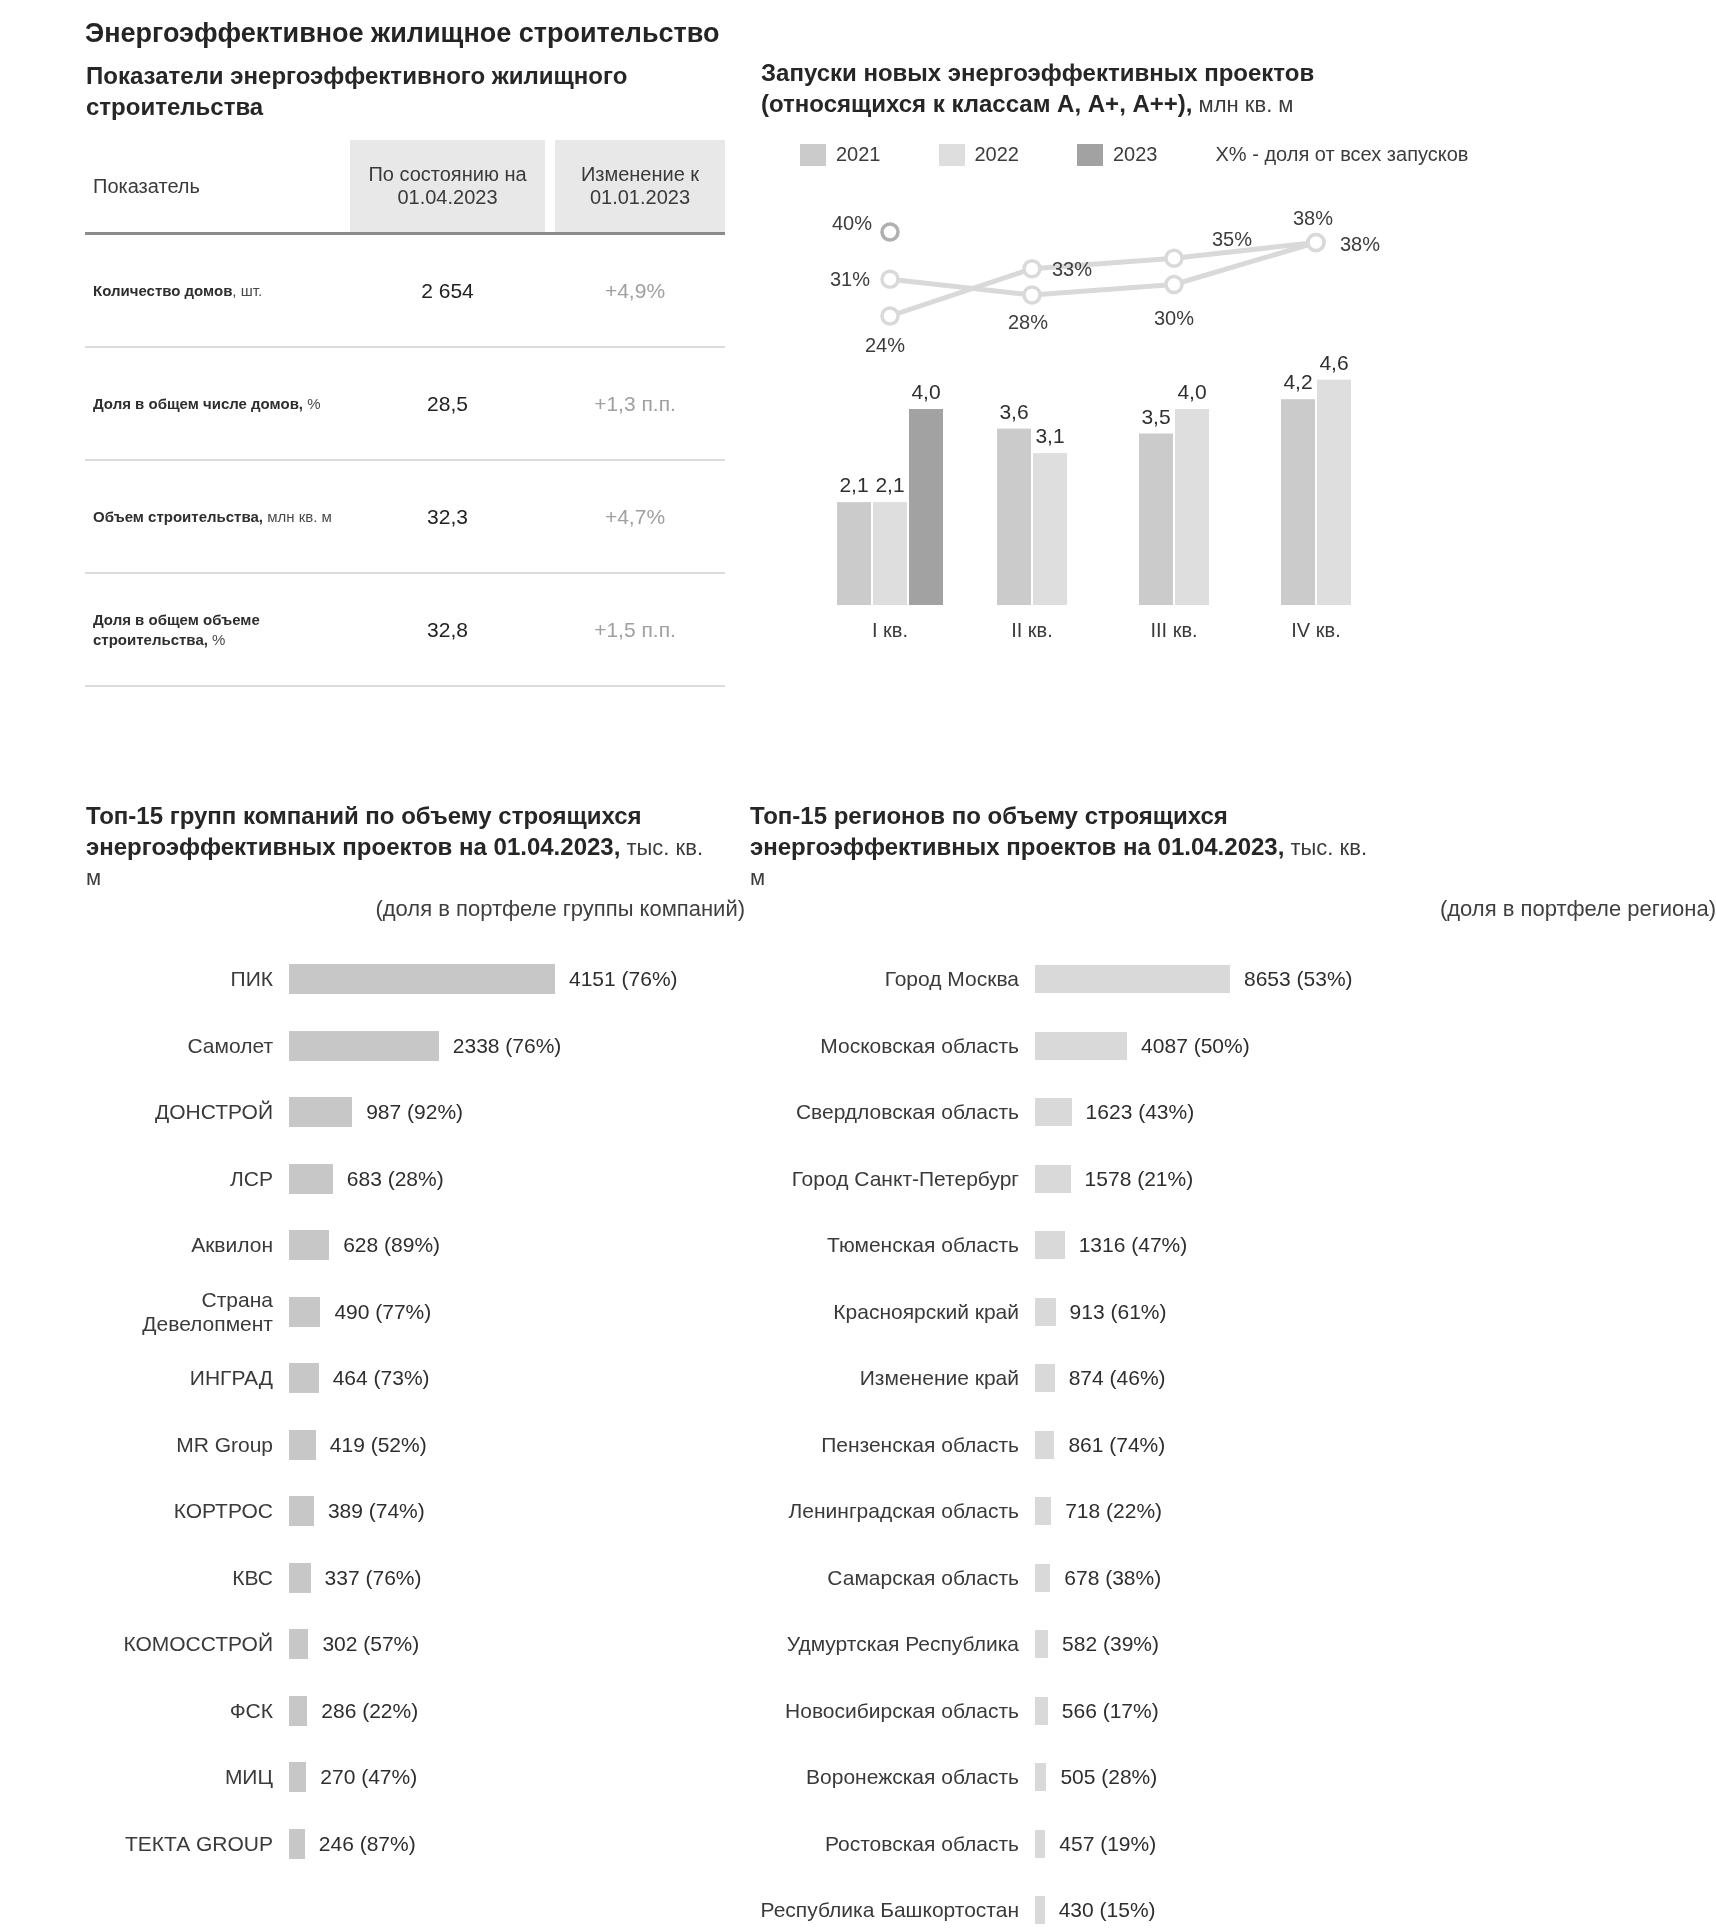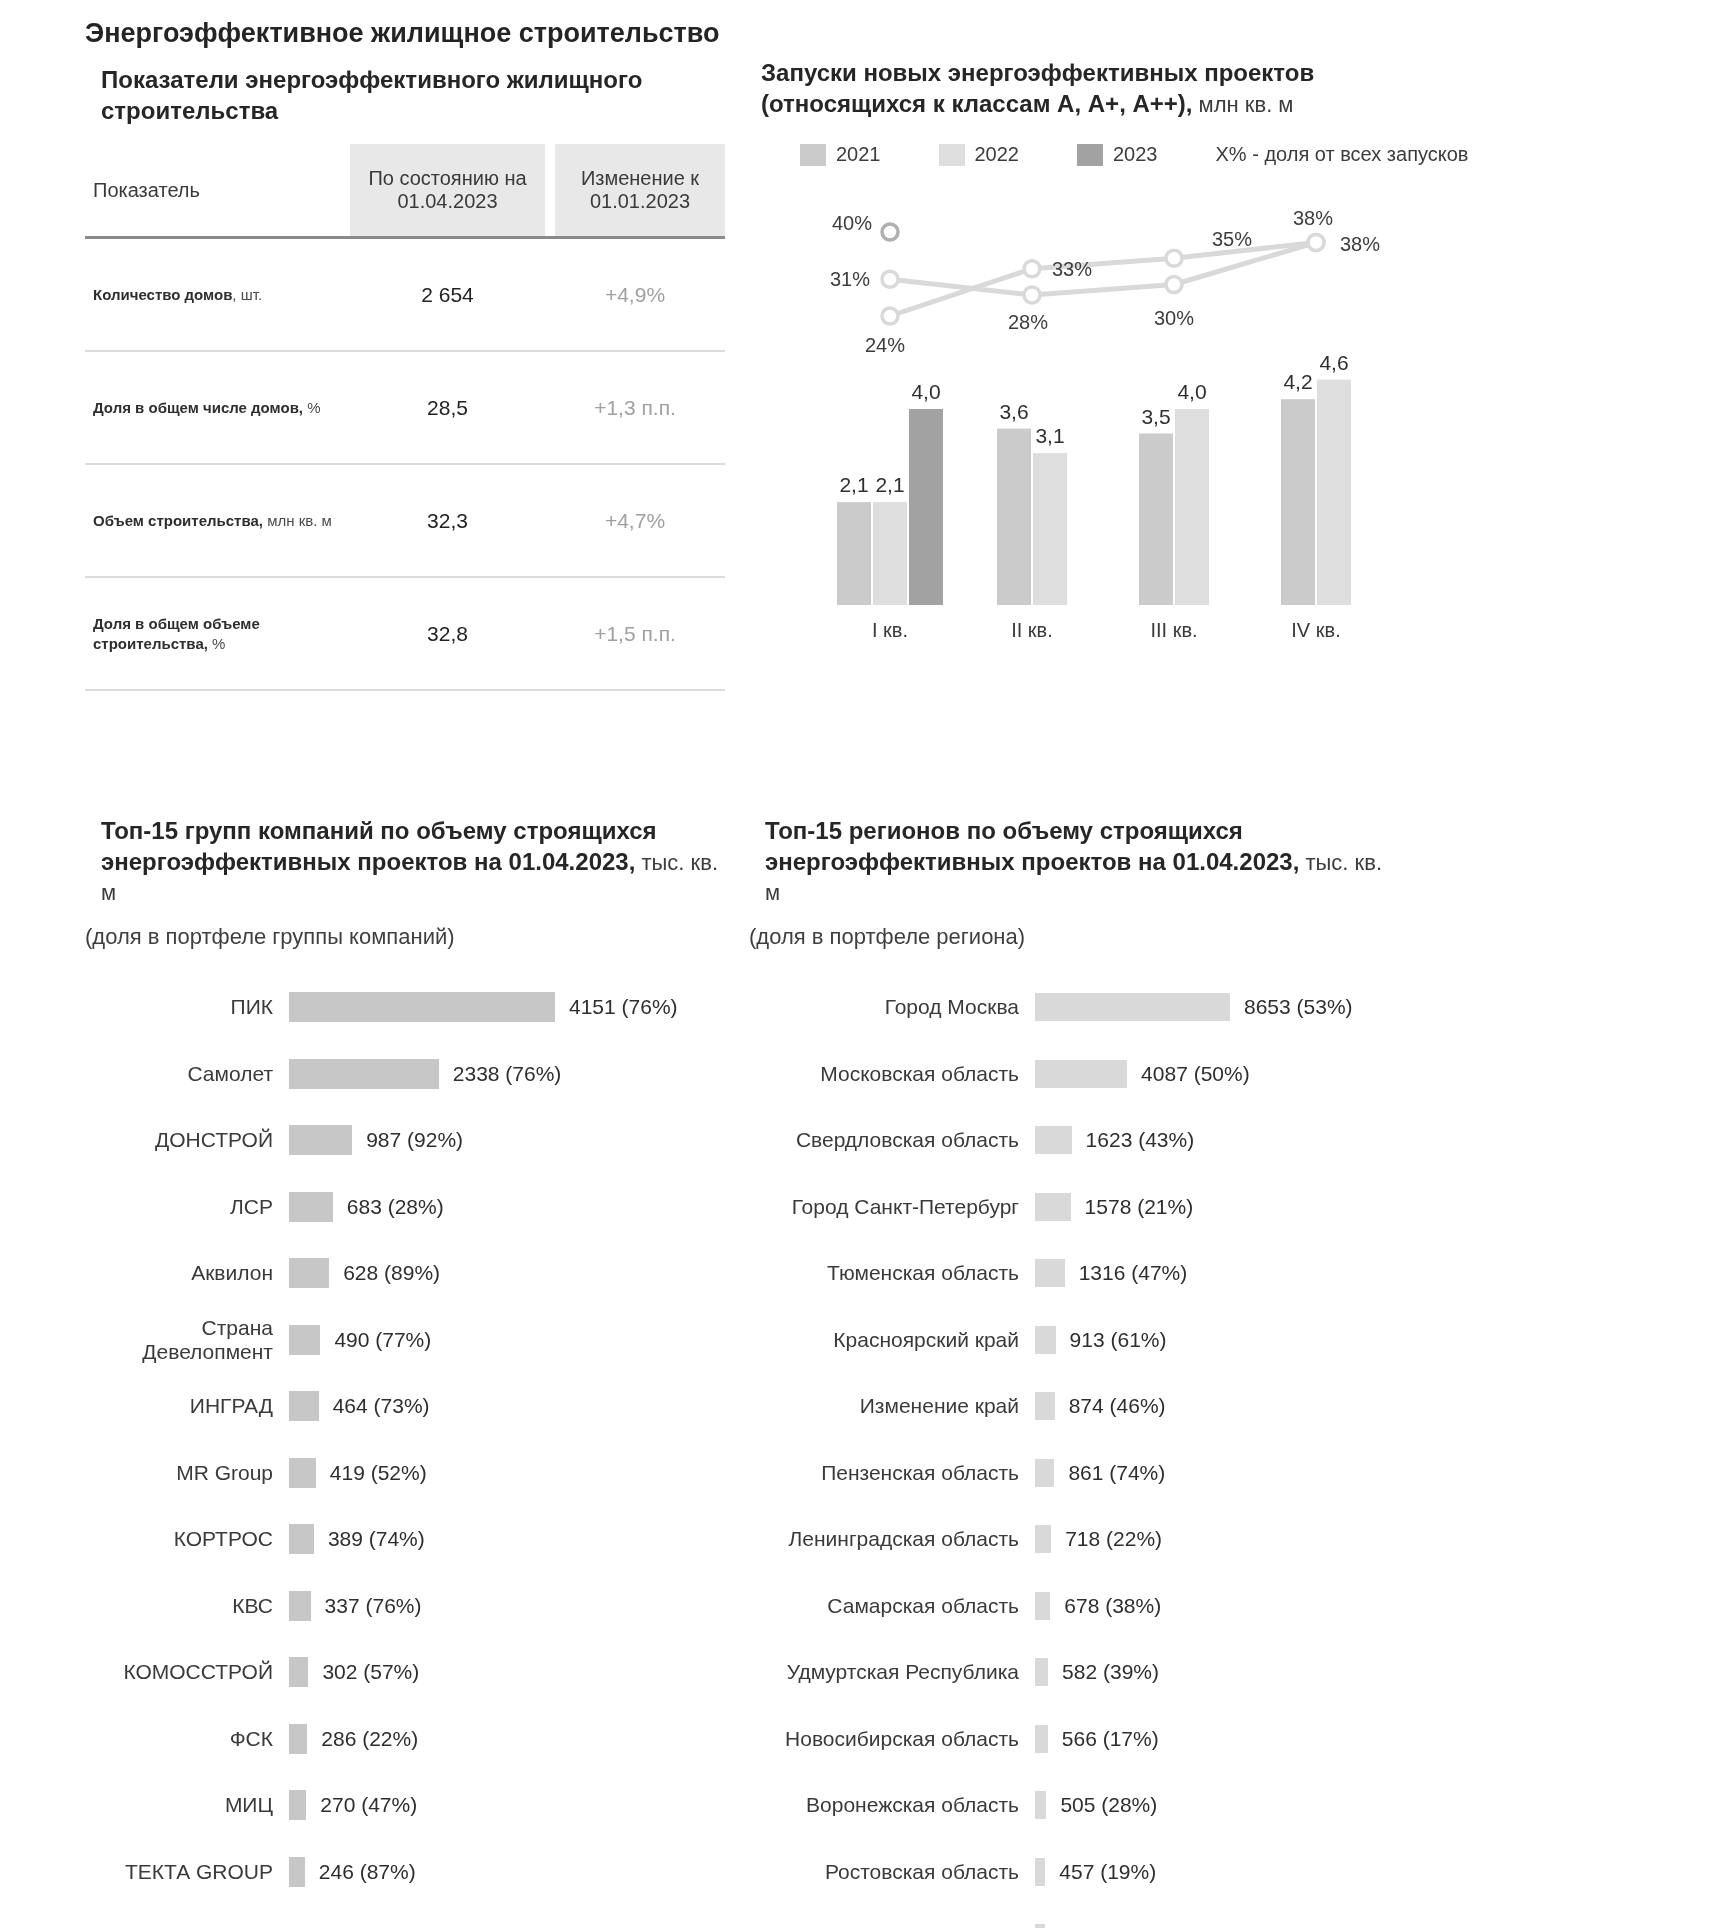--- a/index.html
+++ b/index.html
@@ -3,21 +3,21 @@
 <meta charset="utf-8">
 <style>
   html,body{margin:0;padding:0;background:#ffffff;}
   body{width:1716px;height:1928px;overflow:hidden;
        font-family:"Liberation Sans","DejaVu Sans",sans-serif;color:#3c3c3c;}
   .page{padding:18px 0 0 85px;}
   .row-top{display:grid;grid-template-columns:660px auto;height:762px;}
   .row-bottom{display:grid;grid-template-columns:660px auto;padding-top:20px;}
 
   h1{font-size:27px;font-weight:bold;color:#242424;margin:0 0 12px;}
-  h2{font-size:24px;font-weight:bold;color:#262626;margin:16px;line-height:1.28;}
+  h2{font-size:24px;font-weight:bold;color:#262626;margin:1px;line-height:1.28;}
   .tu{font-weight:normal;font-size:22px;color:#3c3c3c;}
   .subtitle{width:600px;}
 
   
   .itable{margin-top:18px;width:640px;}
   .ithead{display:grid;grid-template-columns:265px 195px 180px;border-bottom:3px solid #8a8a8a;}
   .ithead .c1{display:flex;align-items:center;padding-left:8px;font-size:20px;color:#3a3a3a;}
   .ithead .c2,.ithead .c3{background:#e8e8e8;display:flex;align-items:center;justify-content:center;
        text-align:center;font-size:20px;color:#3a3a3a;height:92px;box-sizing:border-box;}
   .ithead .c3{border-left:10px solid #ffffff;}
@@ -36,21 +36,21 @@
   .leg-item .sq{width:26px;height:22px;display:inline-block;margin-right:10px;}
   .leg-item{margin-right:58px;}
   .leg-item:last-of-type{margin-right:16px;}
   #combo-svg{margin-top:6px;display:block;}
   .pct-label{font-size:20px;fill:#3d3d3d;}
   .bar-label{font-size:21px;fill:#2f2f2f;}
   .axis-label{font-size:20px;fill:#3a3a3a;}
 
   
   .list-title{width:630px;}
-  .list-sub{font-size:22px;color:#3f3f3f;margin-top:3px;}
+  .list-sub{font-size:22px;color:#3f3f3f;margin-top:3px;text-align:right;}
   .barlist{margin-top:24px;}
   .b-row{display:flex;align-items:center;height:66.5px;}
   .b-label{text-align:right;padding-right:16px;font-size:21px;color:#3a3a3a;flex:none;}
   .companies .b-label{width:188px;}
   .regions .b-label{width:270px;}
   .b-bar{flex:none;}
   .b-val{margin-left:14px;font-size:21px;color:#2e2e2e;white-space:nowrap;}
   .col-right .inner{margin-left:4px;}
 </style>
 </head>

